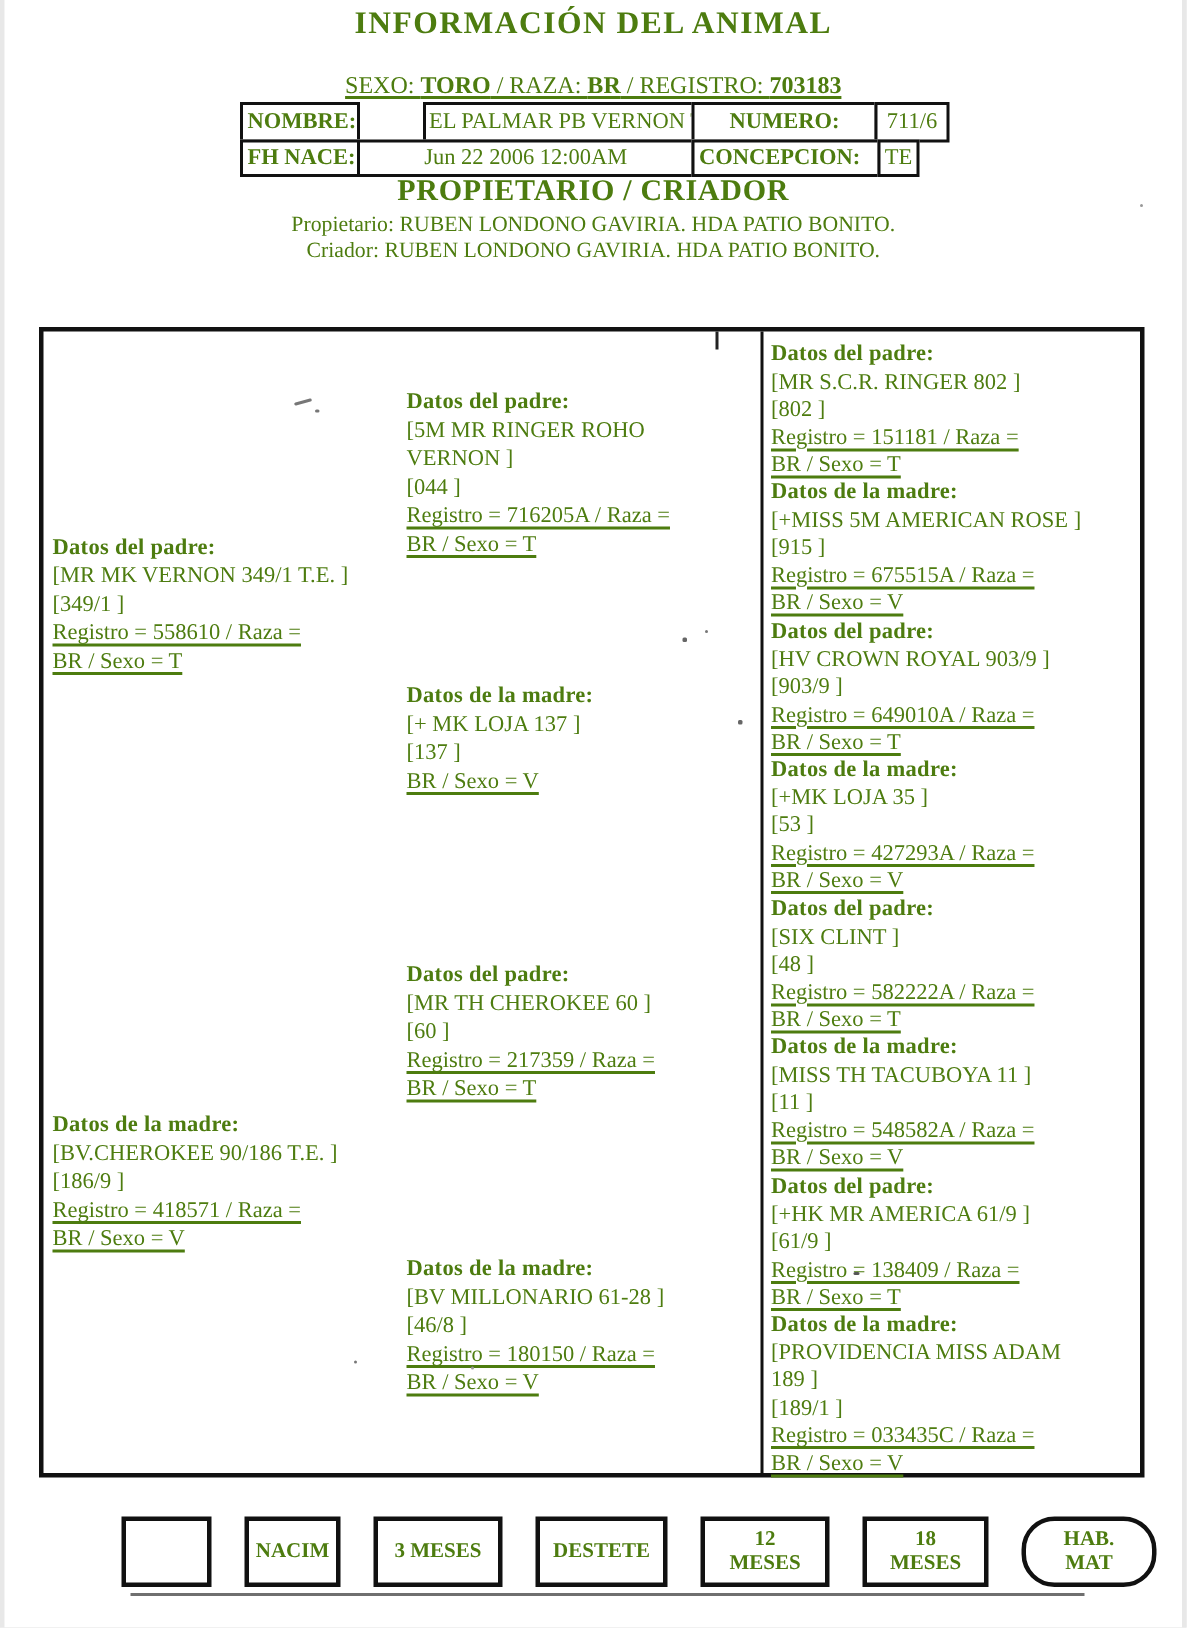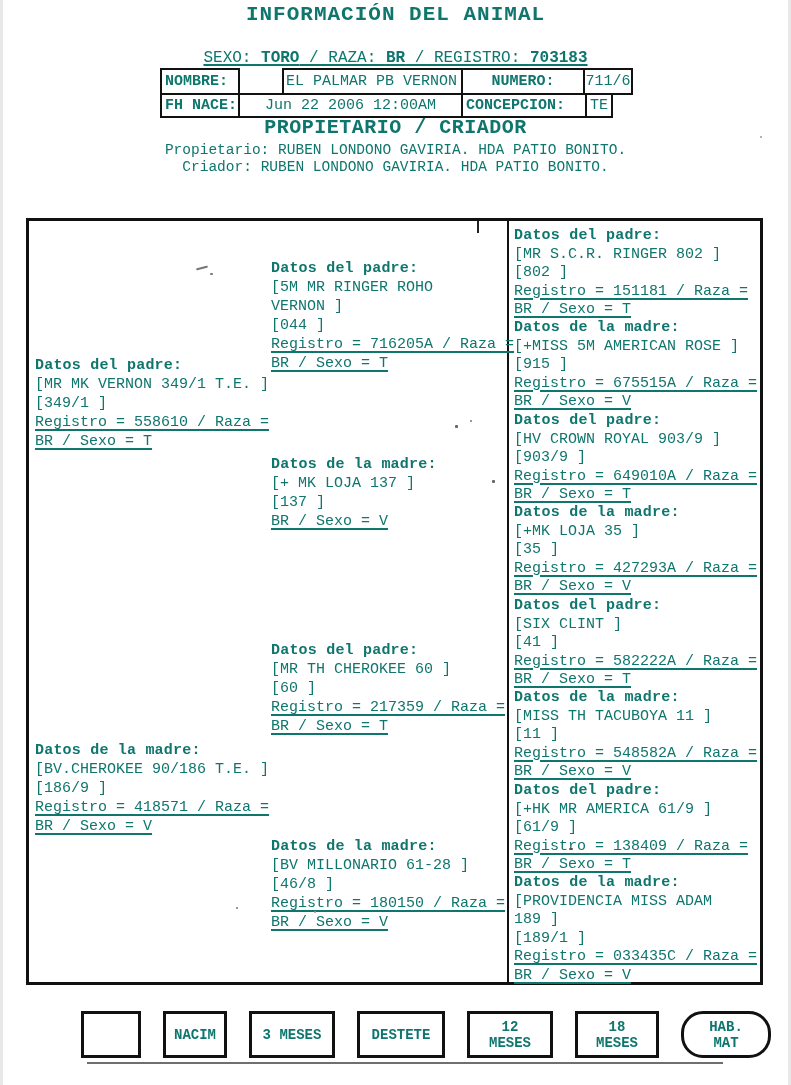--- a/index.html
+++ b/index.html
@@ -1,21 +1,21 @@
 <!DOCTYPE html>
 <html><head>
 <meta charset="utf-8">
 <style>
   html,body{margin:0;padding:0;background:#e8e8e8;}
   .page{
     position:relative;
     width:785px;height:1085px;
     background:#ffffff;
-    font-family:Liberation Mono, monospace;
-    color:#0f766e;
+    font-family:Liberation Serif, serif;
+    color:#4d7c0f;
     overflow:hidden;
     margin:0 auto;
   }
   .abs{position:absolute;}
   .doc-title{
     top:3px;left:0;width:100%;
     text-align:center;font-weight:bold;font-size:21px;letter-spacing:1px;
   }
   .sexo-line{
     top:49px;left:0;width:100%;
@@ -173,28 +173,28 @@
     <div class="ped-block g3" style="left:485px;top:191px;">
       <div class="ped-label">Datos del padre:</div>
       <div>[HV CROWN ROYAL 903/9 ]</div>
       <div>[903/9 ]</div>
       <div class="u">Registro = 649010A / Raza =</div>
       <div class="u">BR / Sexo = T</div>
     </div>
     <div class="ped-block g3" style="left:485px;top:283px;">
       <div class="ped-label">Datos de la madre:</div>
       <div>[+MK LOJA 35 ]</div>
-      <div>[35 ]</div>
+      <div>[53 ]</div>
       <div class="u">Registro = 427293A / Raza =</div>
       <div class="u">BR / Sexo = V</div>
     </div>
     <div class="ped-block g3" style="left:485px;top:376px;">
       <div class="ped-label">Datos del padre:</div>
       <div>[SIX CLINT ]</div>
-      <div>[41 ]</div>
+      <div>[48 ]</div>
       <div class="u">Registro = 582222A / Raza =</div>
       <div class="u">BR / Sexo = T</div>
     </div>
     <div class="ped-block g3" style="left:485px;top:468px;">
       <div class="ped-label">Datos de la madre:</div>
       <div>[MISS TH TACUBOYA 11 ]</div>
       <div>[11 ]</div>
       <div class="u">Registro = 548582A / Raza =</div>
       <div class="u">BR / Sexo = V</div>
     </div>

